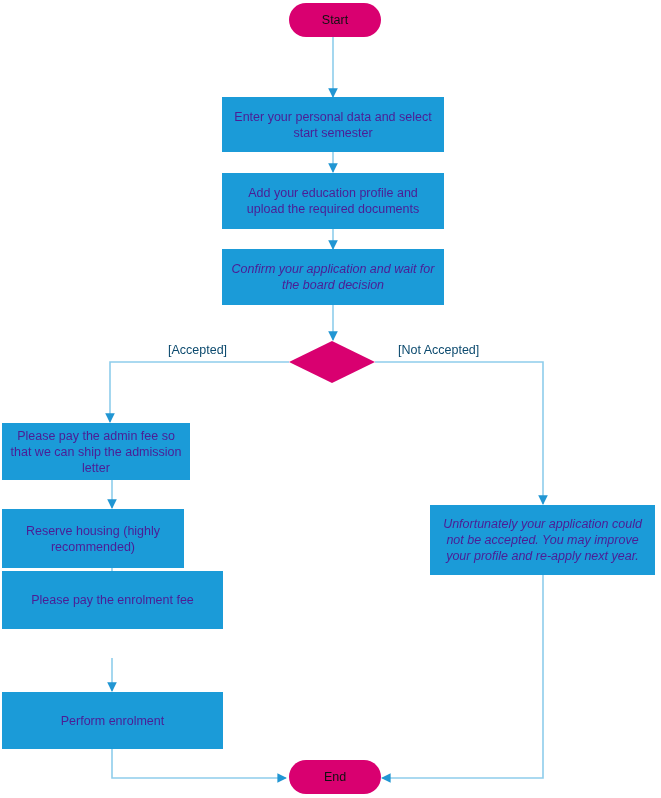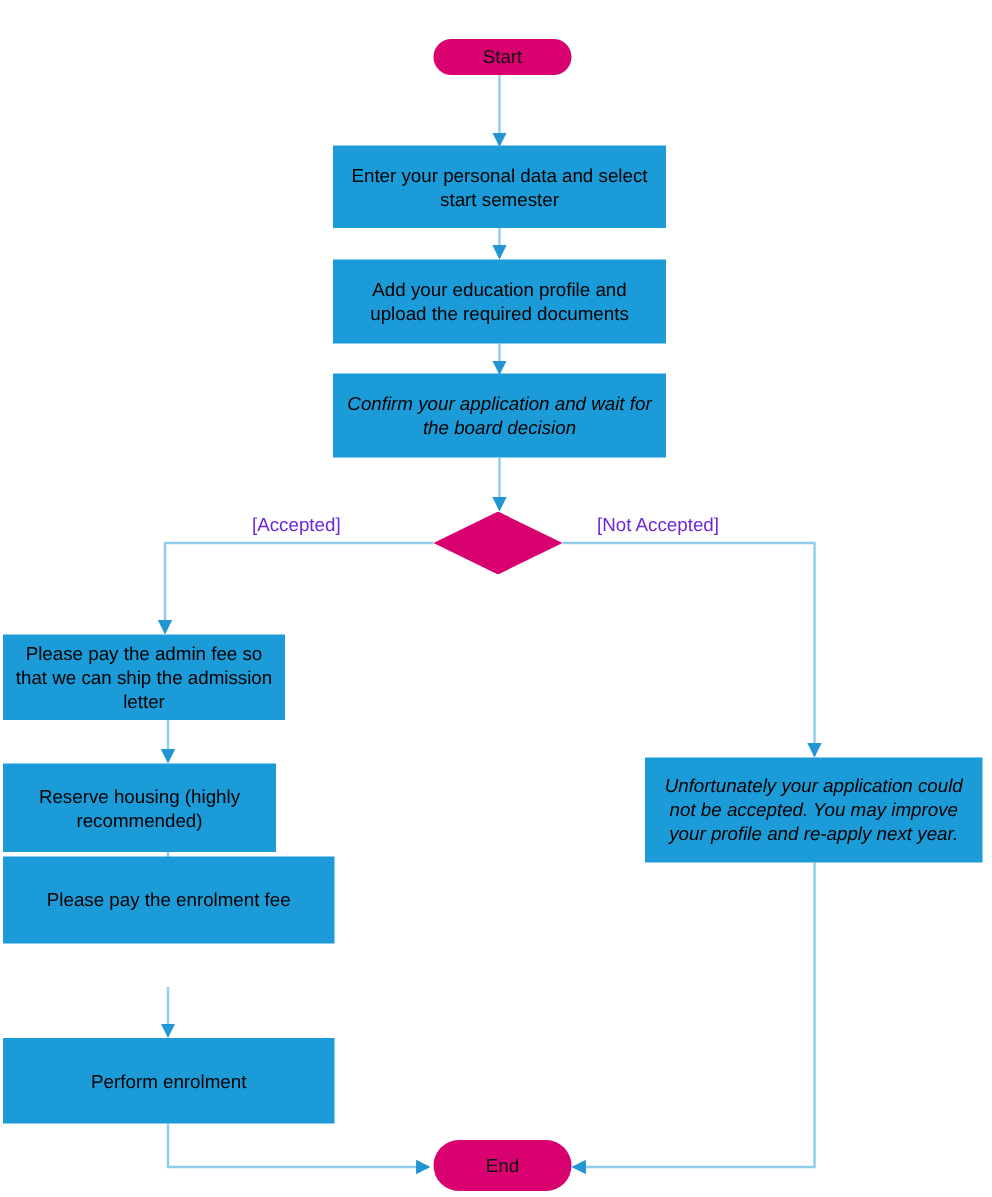--- a/index.html
+++ b/index.html
@@ -24,21 +24,21 @@
     width: 661px;
     height: 798px;
   }
   .node {
     position: absolute;
     box-sizing: border-box;
     display: flex;
     align-items: center;
     justify-content: center;
     text-align: center;
-    color: #000000;
+    color: #4c1d95;
     font-size: 12.5px;
     line-height: 1.28;
     padding: 0 7px;
   }
   .node.process {
     background: #1b9bd8;
   }
   .node.terminator {
     background: #d90070;
     border-radius: 999px;
@@ -46,21 +46,21 @@
     font-size: 12.5px;
   }
   .decision {
     position: absolute;
     background: #d90070;
     clip-path: polygon(50% 0%, 100% 50%, 50% 100%, 0% 50%);
   }
   .edge-label {
     position: absolute;
     font-size: 12.5px;
-    color: #6d28d9;
+    color: #0c4a6e;
     white-space: nowrap;
   }
 </style>
 </head>
 <body>
 
 <div id="flowchart">
 
   <svg class="edges" viewBox="0 0 661 798" width="661" height="798">
     <defs>
@@ -76,21 +76,21 @@
       <path d="M 289 362 L 110 362 L 110 422"></path>
       <path d="M 375 362 L 543 362 L 543 504"></path>
       <path d="M 112 480 L 112 508"></path>
       <path d="M 112 568 L 112 599"></path>
       <path d="M 112 658 L 112 691"></path>
       <path d="M 112 749 L 112 778 L 286 778"></path>
       <path d="M 543 575 L 543 778 L 382 778"></path>
     </g>
   </svg>
 
-  <div class="node terminator" style="left:289px; top:3px; width:92px; height:24px;margin-top:23px;">
+  <div class="node terminator" style="left:289px; top:3px; width:92px; height:34px;">
     <span>Start</span>
   </div>
 
   <div class="node process" style="left:222px; top:97px; width:222px; height:55px;">
     <span>Enter your personal data and select start semester</span>
   </div>
 
   <div class="node process" style="left:222px; top:173px; width:222px; height:56px;">
     <span>Add your education profile and upload the required documents</span>
   </div>

